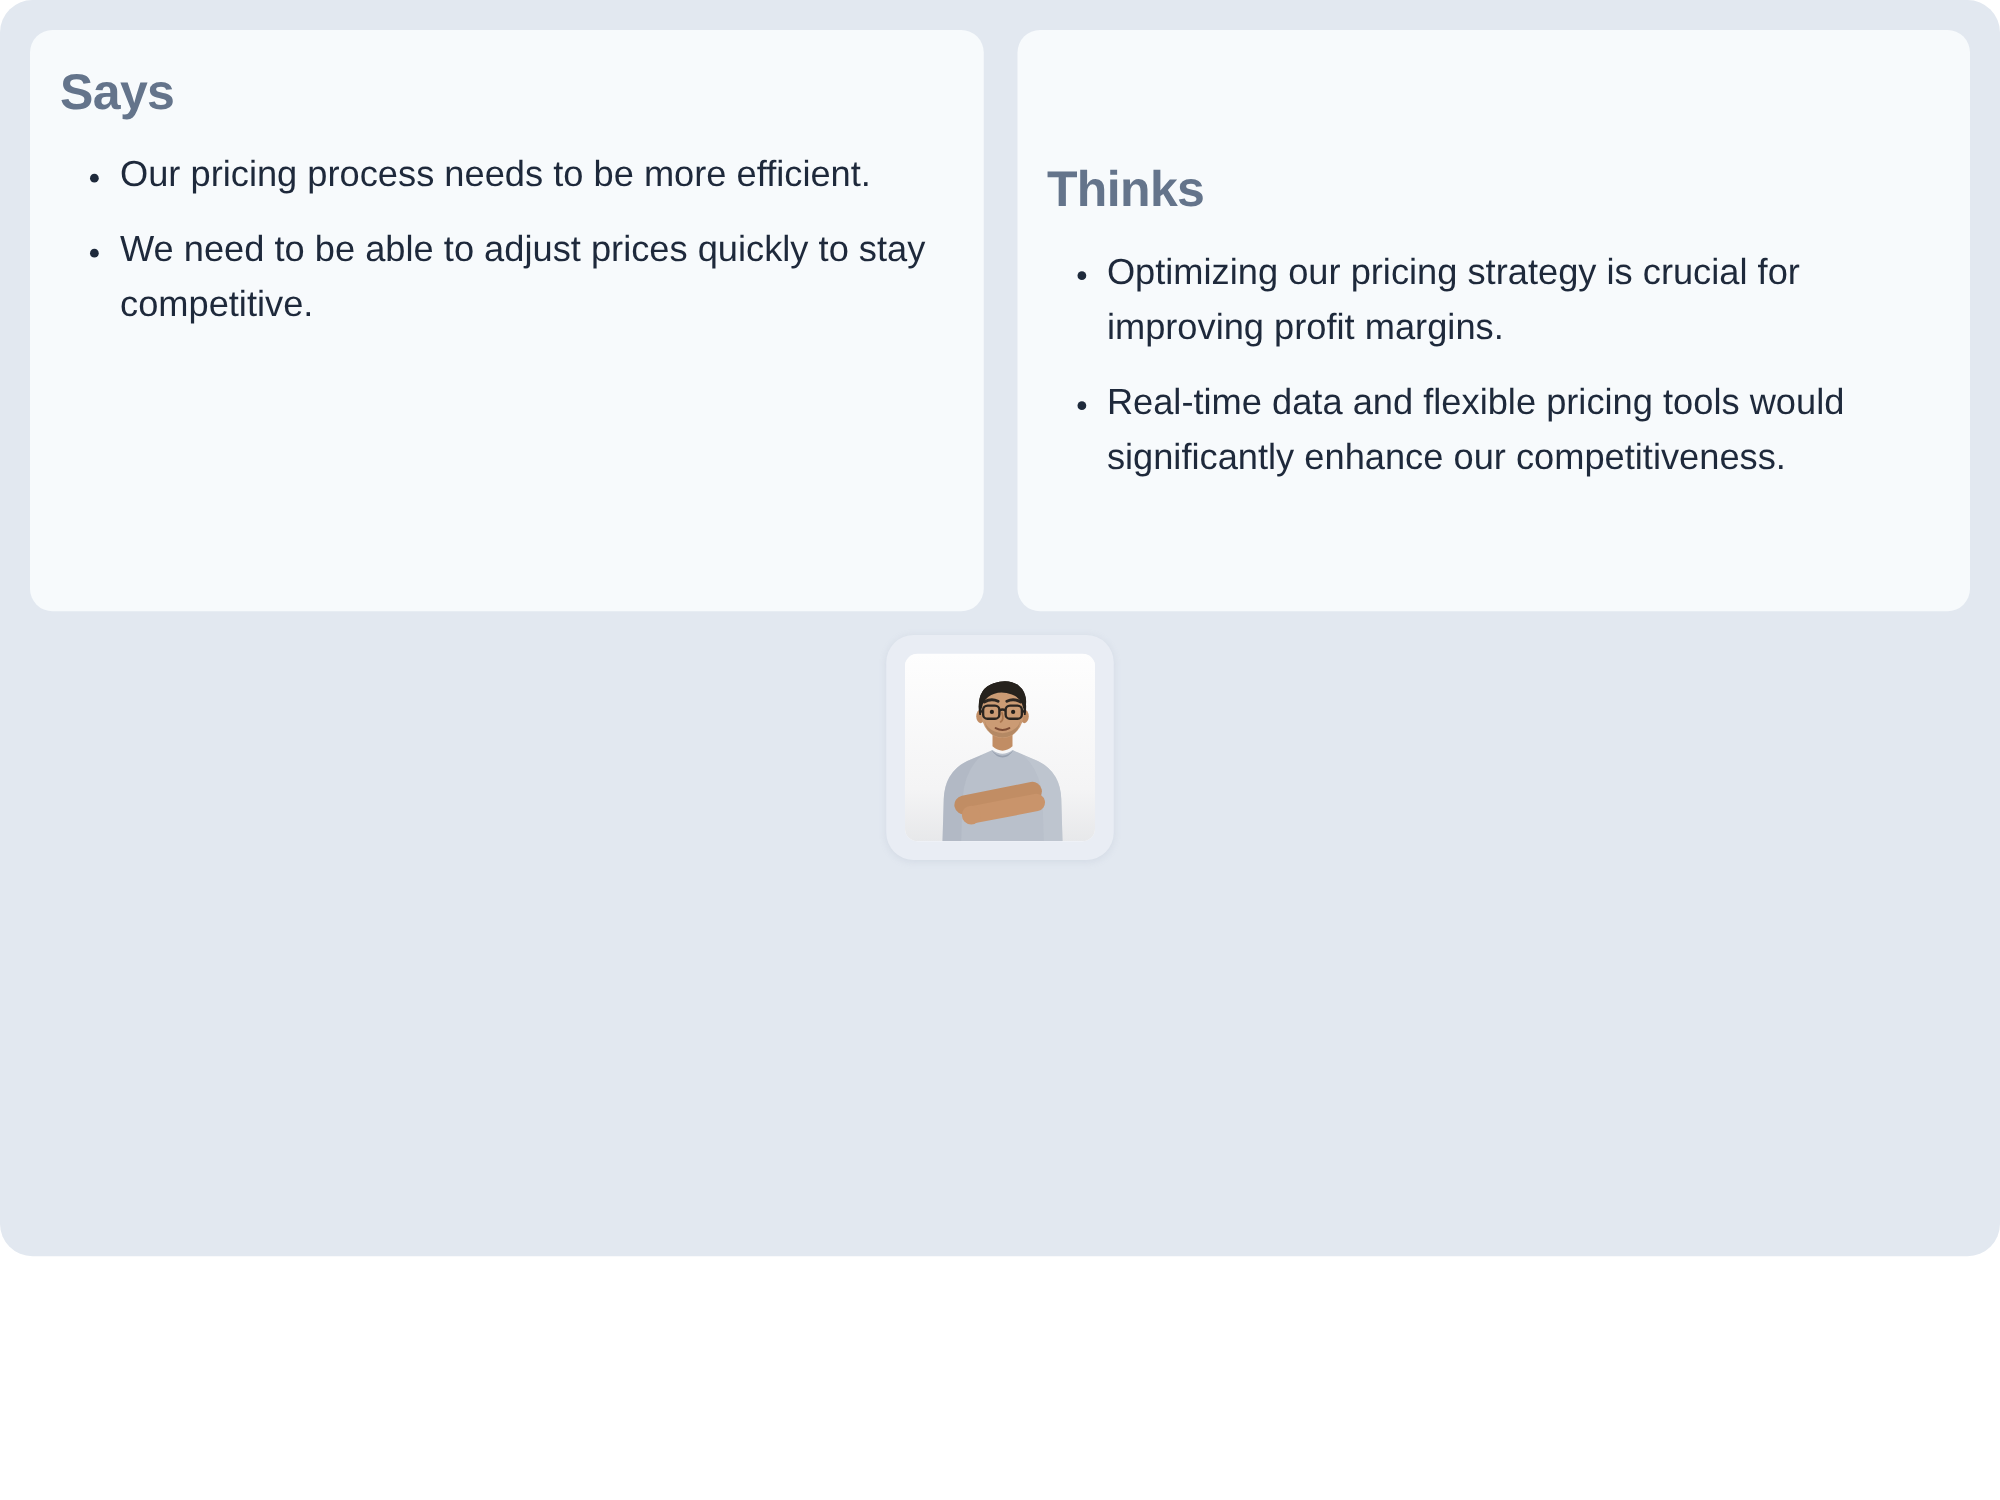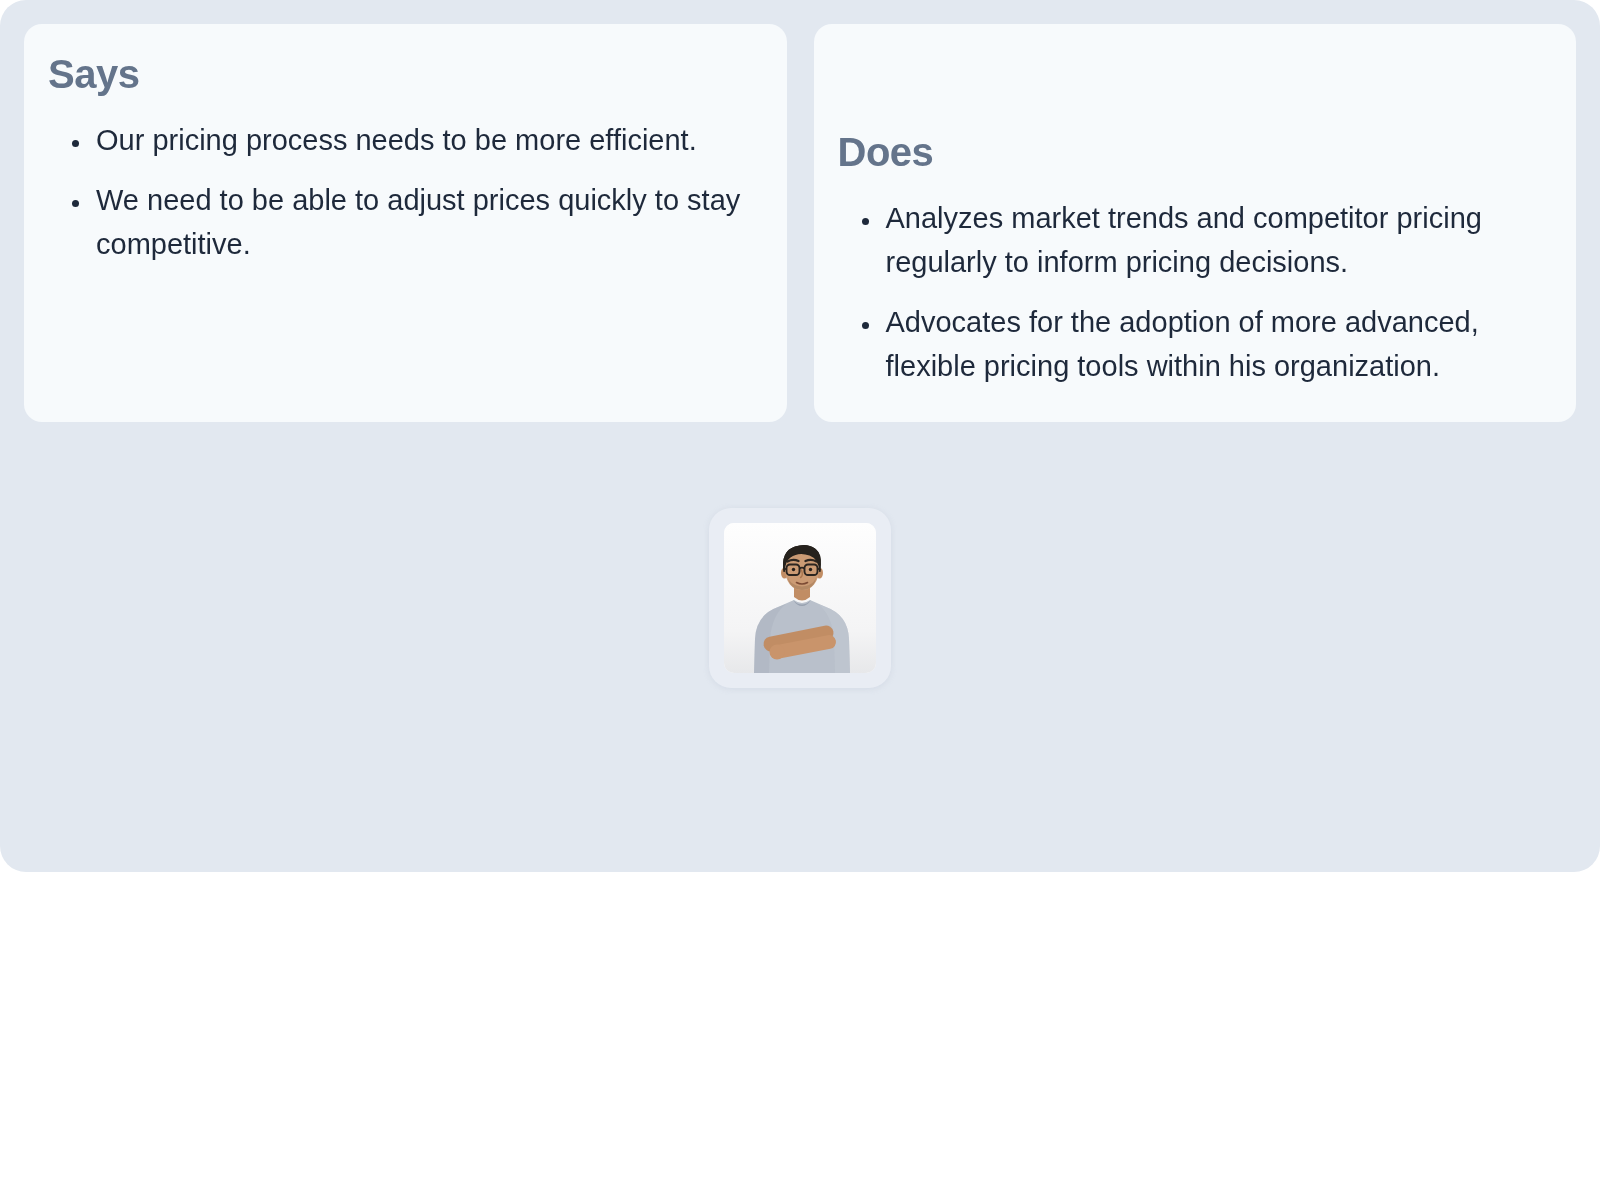--- a/index.html
+++ b/index.html
@@ -2,21 +2,21 @@
 <html><head>
 <meta charset="utf-8">
 <style>
   html, body { margin: 0; padding: 0; background: #ffffff; }
   body {
     font-family: "Liberation Sans", "DejaVu Sans", sans-serif;
     width: 1600px; height: 1200px; overflow: hidden;
   }
   .canvas {
     position: relative;
-    width: 1600px; height: 872px;
+    width: 1600px; height: 1005px;
     background: #e2e8f0;
     border-radius: 26px;
     box-sizing: border-box;
     padding-left: 22px;
   }
   .grid {
     position: absolute; inset: 0;
     display: grid;
     grid-template-columns: 1fr 1fr;
     grid-template-rows: 1fr 1fr;
@@ -78,28 +78,28 @@
 
     <section class="card">
       <h2 class="card-title">Says</h2>
       <ul class="card-list">
         <li class="card-item">Our pricing process needs to be more efficient.</li>
         <li class="card-item">We need to be able to adjust prices quickly to stay competitive.</li>
       </ul>
     </section>
 
 
-
     <section class="card card--bottom">
-      <h2 class="card-title">Does</h2>
+      <h2 class="card-title">Thinks</h2>
       <ul class="card-list">
-        <li class="card-item">Analyzes market trends and competitor pricing regularly to inform pricing decisions.</li>
-        <li class="card-item">Advocates for the adoption of more advanced, flexible pricing tools within his organization.</li>
+        <li class="card-item">Optimizing our pricing strategy is crucial for improving profit margins.</li>
+        <li class="card-item">Real-time data and flexible pricing tools would significantly enhance our competitiveness.</li>
       </ul>
     </section>
+
 
   </div>
 
   <div class="avatar-frame">
     <div class="avatar-photo">
 
       <svg viewBox="0 0 152 150" xmlns="http://www.w3.org/2000/svg">
         <defs>
           <linearGradient id="pbg" x1="0" y1="0" x2="0" y2="1">
             <stop offset="0" stop-color="#fefefe"></stop>

